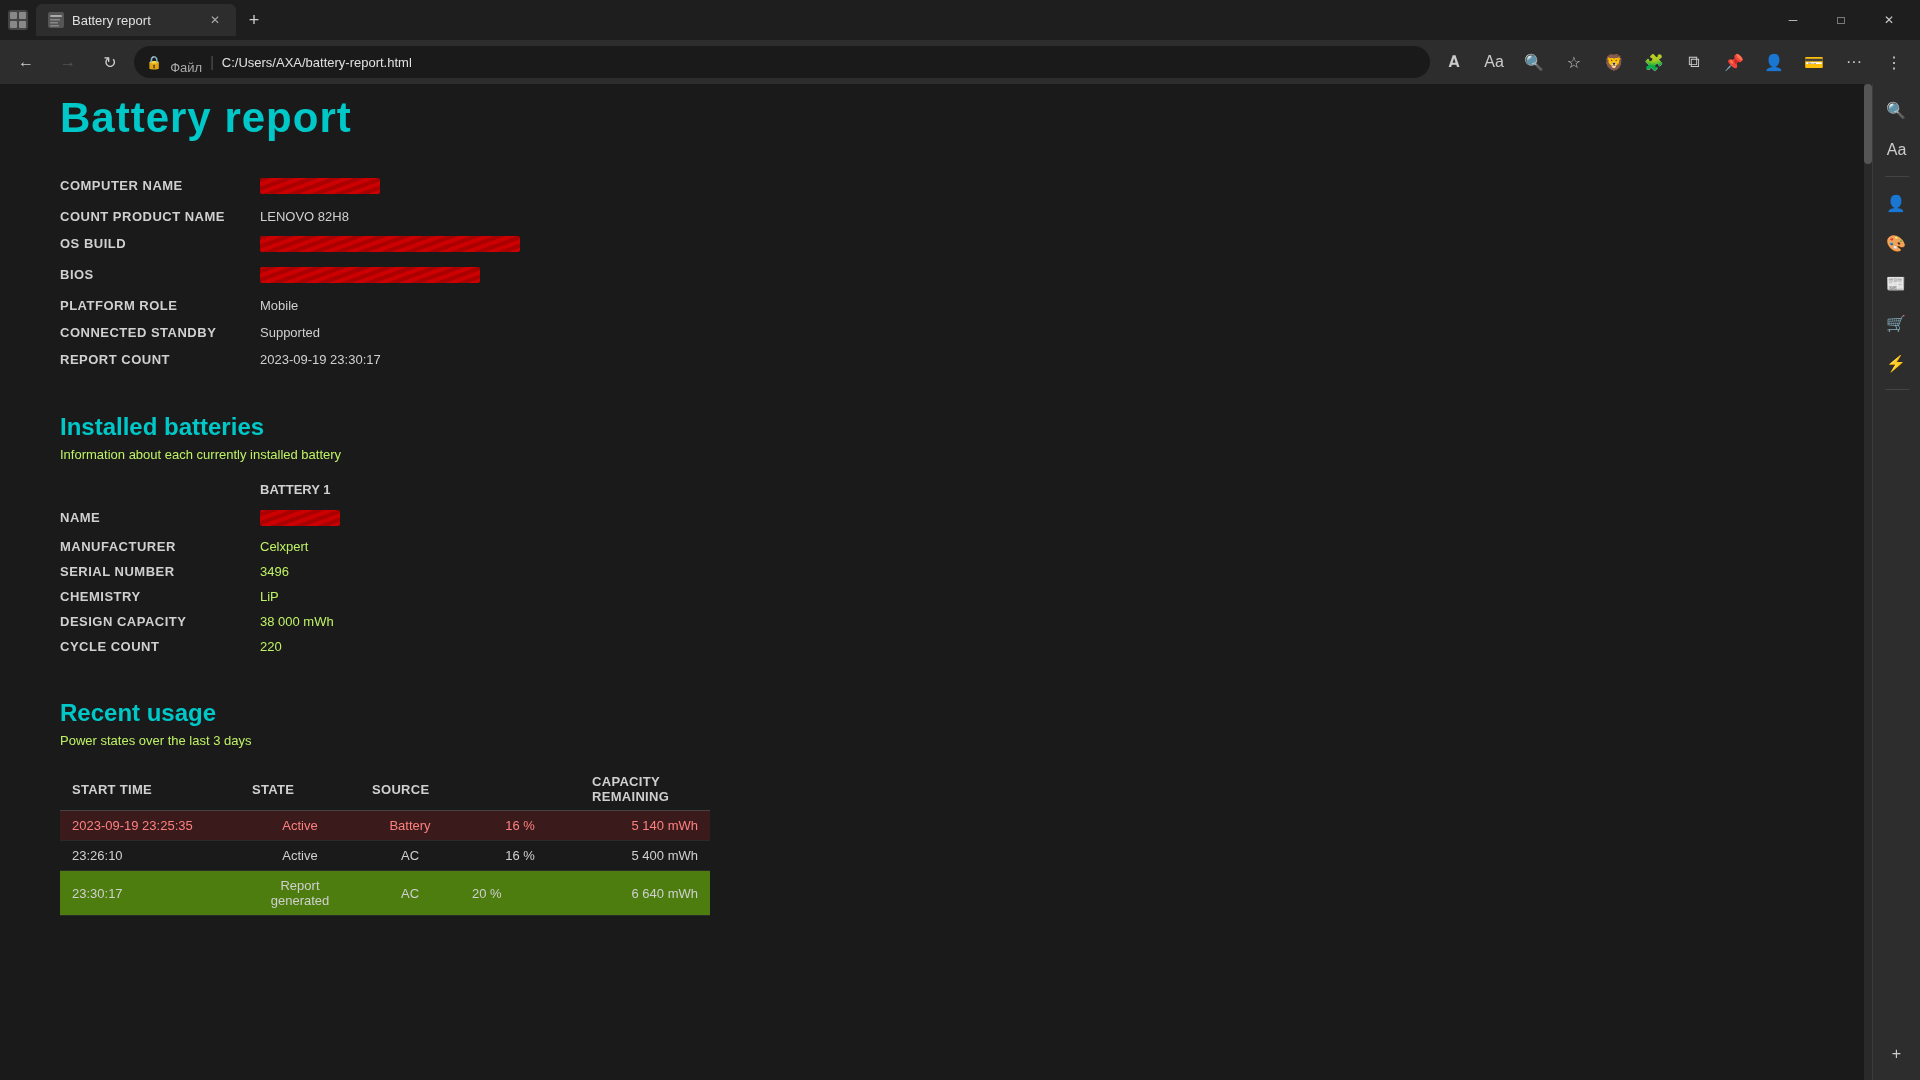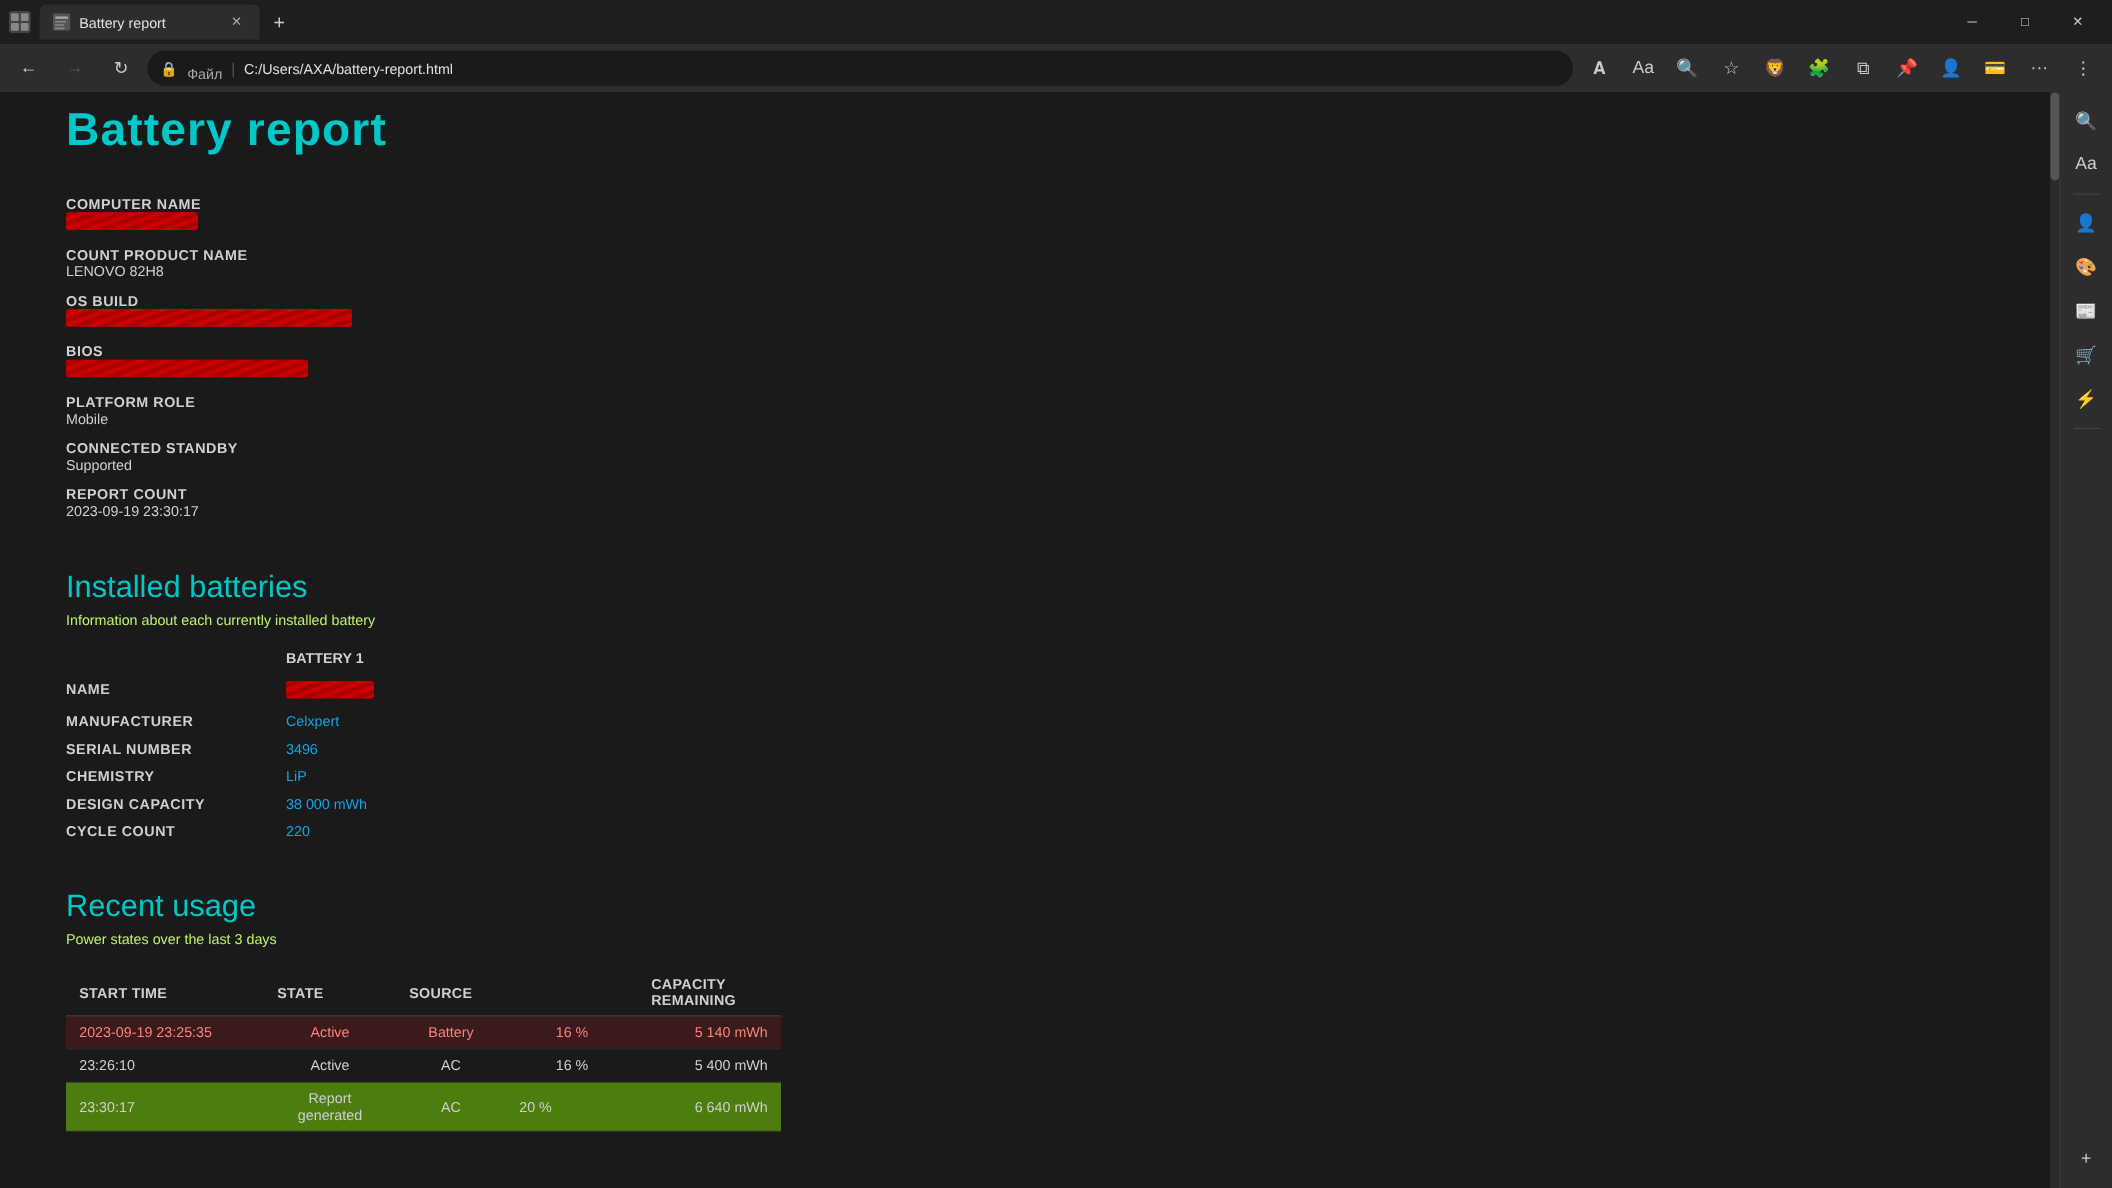--- a/index.html
+++ b/index.html
@@ -208,21 +208,20 @@
       letter-spacing: 1px;
     }
 
     
     .info-table {
       margin-top: 10px;
     }
     .info-row {
       display: flex;
       padding: 6px 0;
-      flex-direction: column;
     }
     .info-label {
       width: 200px;
       color: #d0d0d0;
       font-size: 13px;
       font-weight: 600;
       letter-spacing: 0.5px;
     }
     .info-value {
       color: #d0d0d0;
@@ -249,22 +248,22 @@
         #aa0000 4px,
         #aa0000 8px
       );
     }
 
     
     .section {
       margin-top: 40px;
     }
     .section-title {
-      font-size: 28px;
-      font-weight: 400;
+      font-size: 24px;
+      font-weight: 700;
       color: #00c8c8;
       margin-bottom: 6px;
     }
     .section-subtitle {
       font-size: 13px;
       color: #bef264;
       margin-bottom: 20px;
     }
 
     
@@ -280,21 +279,21 @@
       padding: 5px 0;
     }
     .battery-label {
       width: 200px;
       color: #d0d0d0;
       font-size: 13px;
       font-weight: 600;
       letter-spacing: 0.5px;
     }
     .battery-value {
-      color: #0ea5e9;
+      color: #bef264;
       font-size: 13px;
     }
 
     
     .usage-table {
       width: 650px;
       border-collapse: collapse;
     }
     .usage-table thead tr th {
       color: #d0d0d0;

